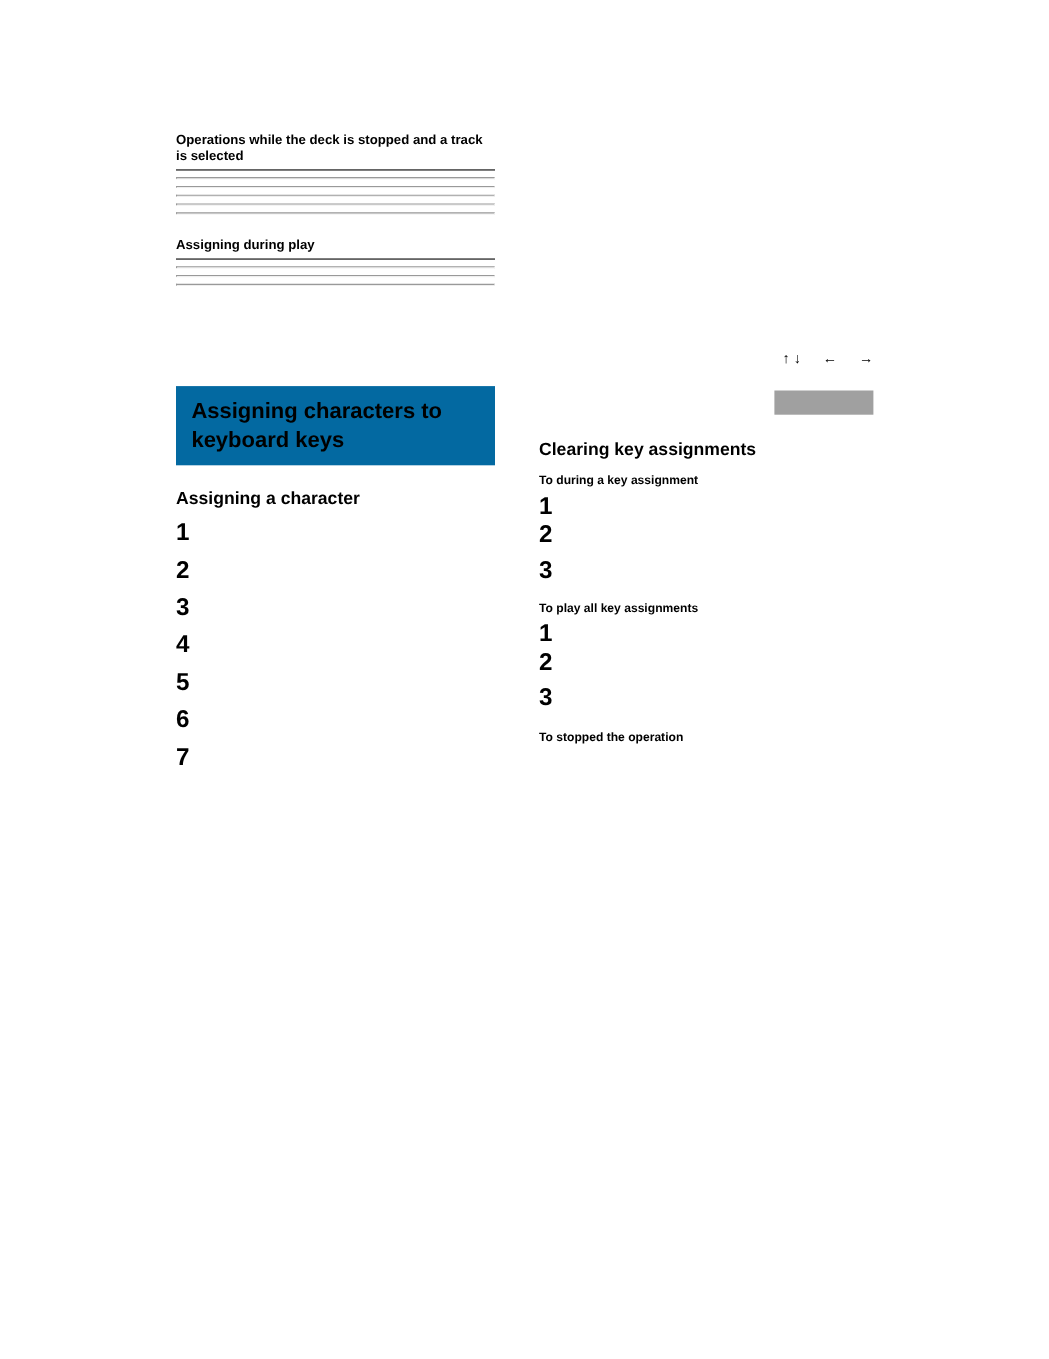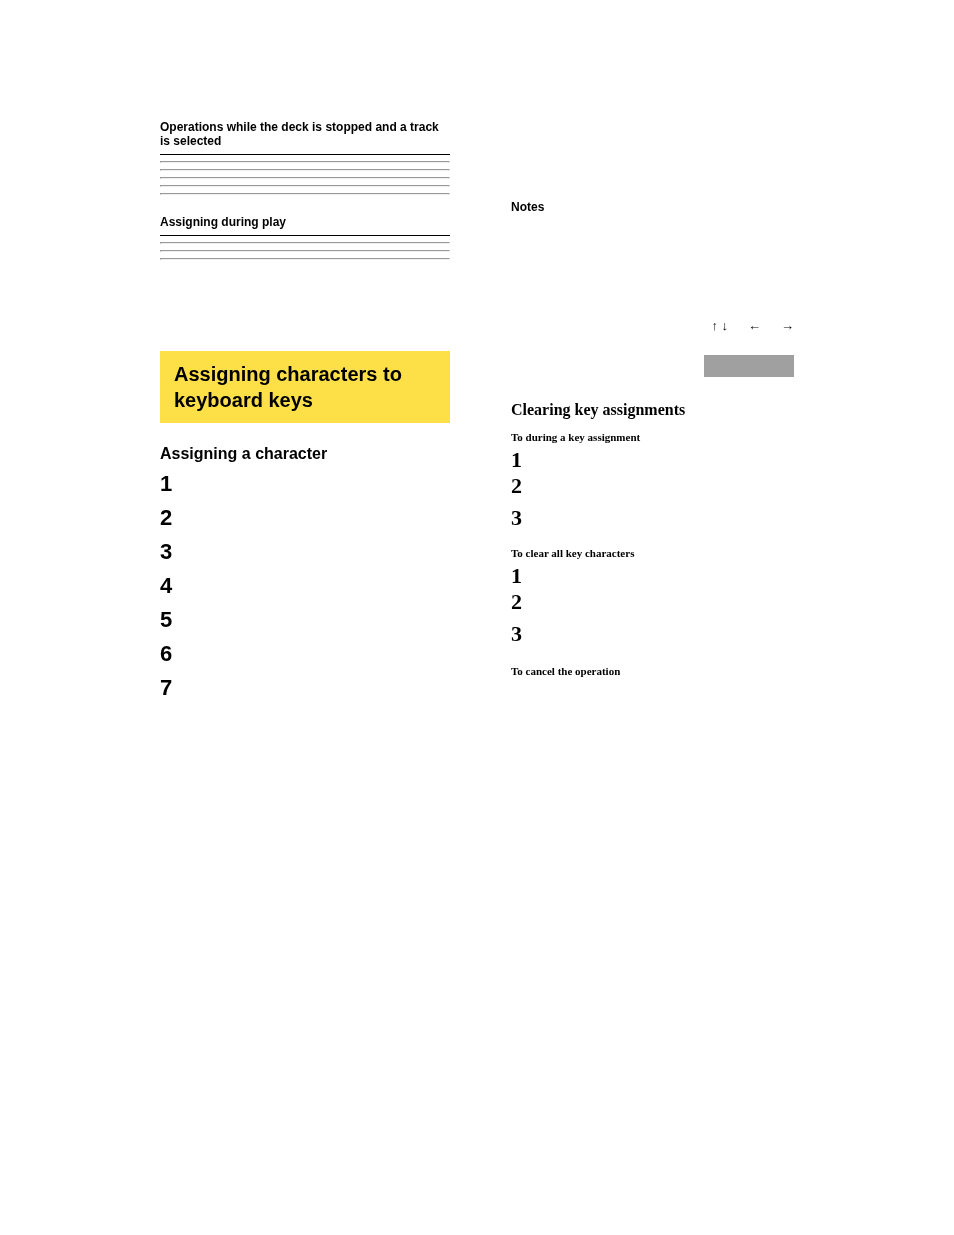--- a/index.html
+++ b/index.html
@@ -16,21 +16,21 @@
       min-height: 1235px;
     }
     .page-container {
       padding: 120px 160px 60px 160px;
       display: flex;
       flex-direction: column;
       gap: 0;
     }
     .two-col {
       display: flex;
-      gap: 61px;
+      gap: 40px;
     }
     .left-col {
       width: 290px;
       flex-shrink: 0;
     }
     .right-col {
       flex: 1;
     }
     .section-heading {
       font-weight: bold;
@@ -47,21 +47,21 @@
       border-top: 1px solid #999;
       margin: 6px 0;
       width: 100%;
     }
     .notes-label {
       font-weight: bold;
       font-size: 12px;
       margin-top: 8px;
     }
     .highlight-box {
-      background: #fde047;
+      background: #0369a1;
       padding: 10px 14px;
       margin-bottom: 12px;
       display: inline-block;
       width: 100%;
     }
     .highlight-box-title {
       font-weight: bold;
       font-size: 20px;
       line-height: 1.3;
     }
@@ -89,21 +89,20 @@
       width: 90px;
       height: 22px;
       background: #a0a0a0;
       display: inline-block;
       float: right;
       margin-top: 4px;
     }
     .clearing-section {
       margin-top: 24px;
       clear: both;
-      font-family: Liberation Serif, serif;
     }
     .clearing-heading {
       font-weight: bold;
       font-size: 16px;
       margin-bottom: 10px;
     }
     .sub-section-heading {
       font-weight: bold;
       font-size: 11px;
       margin-top: 12px;
@@ -133,25 +132,20 @@
 
       <div class="top-section">
         <div class="section-heading">Assigning during play</div>
         <hr class="divider-line">
         <hr class="content-line">
         <hr class="content-line">
         <hr class="content-line">
       </div>
     </div>
 
-    <div class="right-col">
-      <div style="margin-top: 80px;">
-        <div class="notes-label">Notes</div>
-      </div>
-    </div>
   </div>
 
   <div style="display:flex; justify-content: flex-end; padding-right: 0px; margin-top: 30px;">
     <div class="arrow-row">
       <span>↑  ↓</span>
       <span>←</span>
       <span>→</span>
     </div>
   </div>
 
@@ -185,26 +179,26 @@
       <div class="clearing-section">
         <div class="clearing-heading">Clearing key assignments</div>
 
         <div class="sub-section-heading">To during a key assignment</div>
         <div class="step-num-large">1</div>
         <div class="step-num-large">2</div>
         <div style="margin: 6px 0;"></div>
         <div class="step-num-large">3</div>
 
         <div style="margin-top: 16px;">
-          <div class="sub-section-heading">To clear all key characters</div>
+          <div class="sub-section-heading">To play all key assignments</div>
           <div class="step-num-large">1</div>
           <div class="step-num-large">2</div>
           <div style="margin: 6px 0;"></div>
           <div class="step-num-large">3</div>
         </div>
 
         <div style="margin-top: 18px;">
-          <div class="sub-section-heading">To cancel the operation</div>
+          <div class="sub-section-heading">To stopped the operation</div>
         </div>
       </div>
     </div>
   </div>
 </div>
 
 </body></html>

